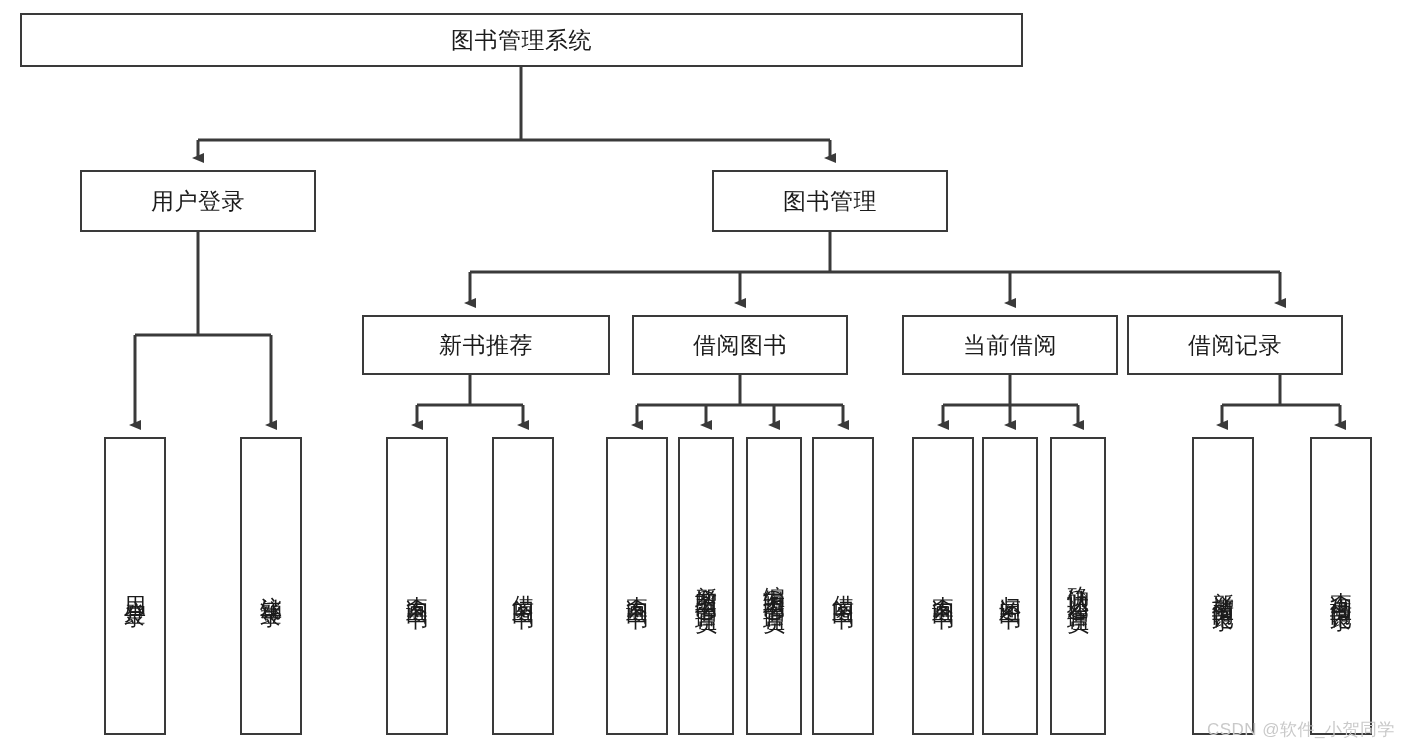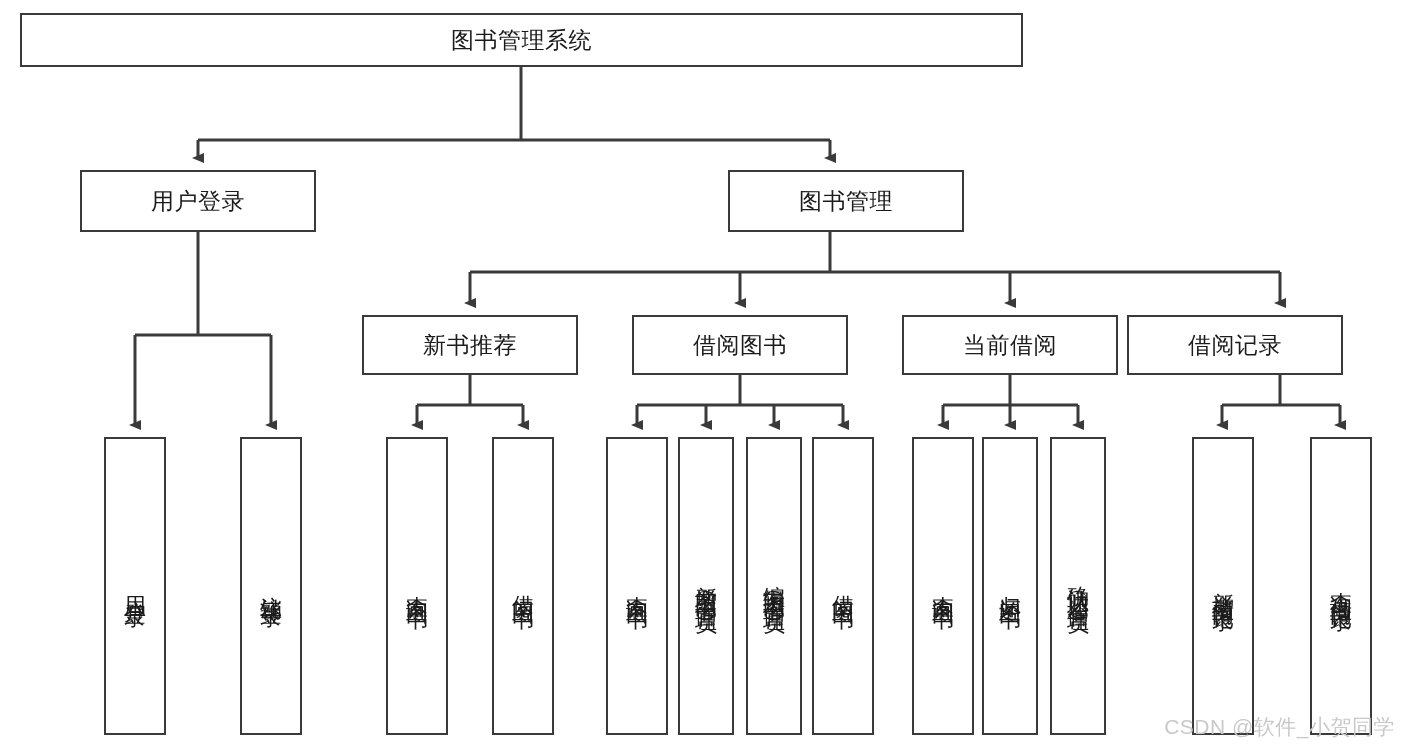--- a/index.html
+++ b/index.html
@@ -49,21 +49,21 @@
     line-height: 1;
     white-space: nowrap;
   }
   .node .htext {
     white-space: nowrap;
   }
   .watermark {
     position: absolute;
     right: 10px;
     bottom: 6px;
-    font-size: 21px;
+    font-size: 17px;
     color: #c9c9c9;
     white-space: nowrap;
     letter-spacing: 0.5px;
   }
 </style>
 </head>
 <body>
 
 <div id="canvas">
 
@@ -117,25 +117,25 @@
     </g>
   </svg>
 
   <div class="node h" style="left:20px; top:13px; width:1003px; height:54px;">
     <span class="htext">图书管理系统</span>
   </div>
 
   <div class="node h" style="left:80px; top:170px; width:236px; height:62px;">
     <span class="htext">用户登录</span>
   </div>
-  <div class="node h" style="left:712px; top:170px; width:236px; height:62px;margin-left:16px;">
+  <div class="node h" style="left:712px; top:170px; width:236px; height:62px;">
     <span class="htext">图书管理</span>
   </div>
 
-  <div class="node h" style="left:362px; top:315px; width:216px; height:60px;">
+  <div class="node h" style="left:362px; top:315px; width:248px; height:60px;">
     <span class="htext">新书推荐</span>
   </div>
   <div class="node h" style="left:632px; top:315px; width:216px; height:60px;">
     <span class="htext">借阅图书</span>
   </div>
   <div class="node h" style="left:902px; top:315px; width:216px; height:60px;">
     <span class="htext">当前借阅</span>
   </div>
   <div class="node h" style="left:1127px; top:315px; width:216px; height:60px;">
     <span class="htext">借阅记录</span>

